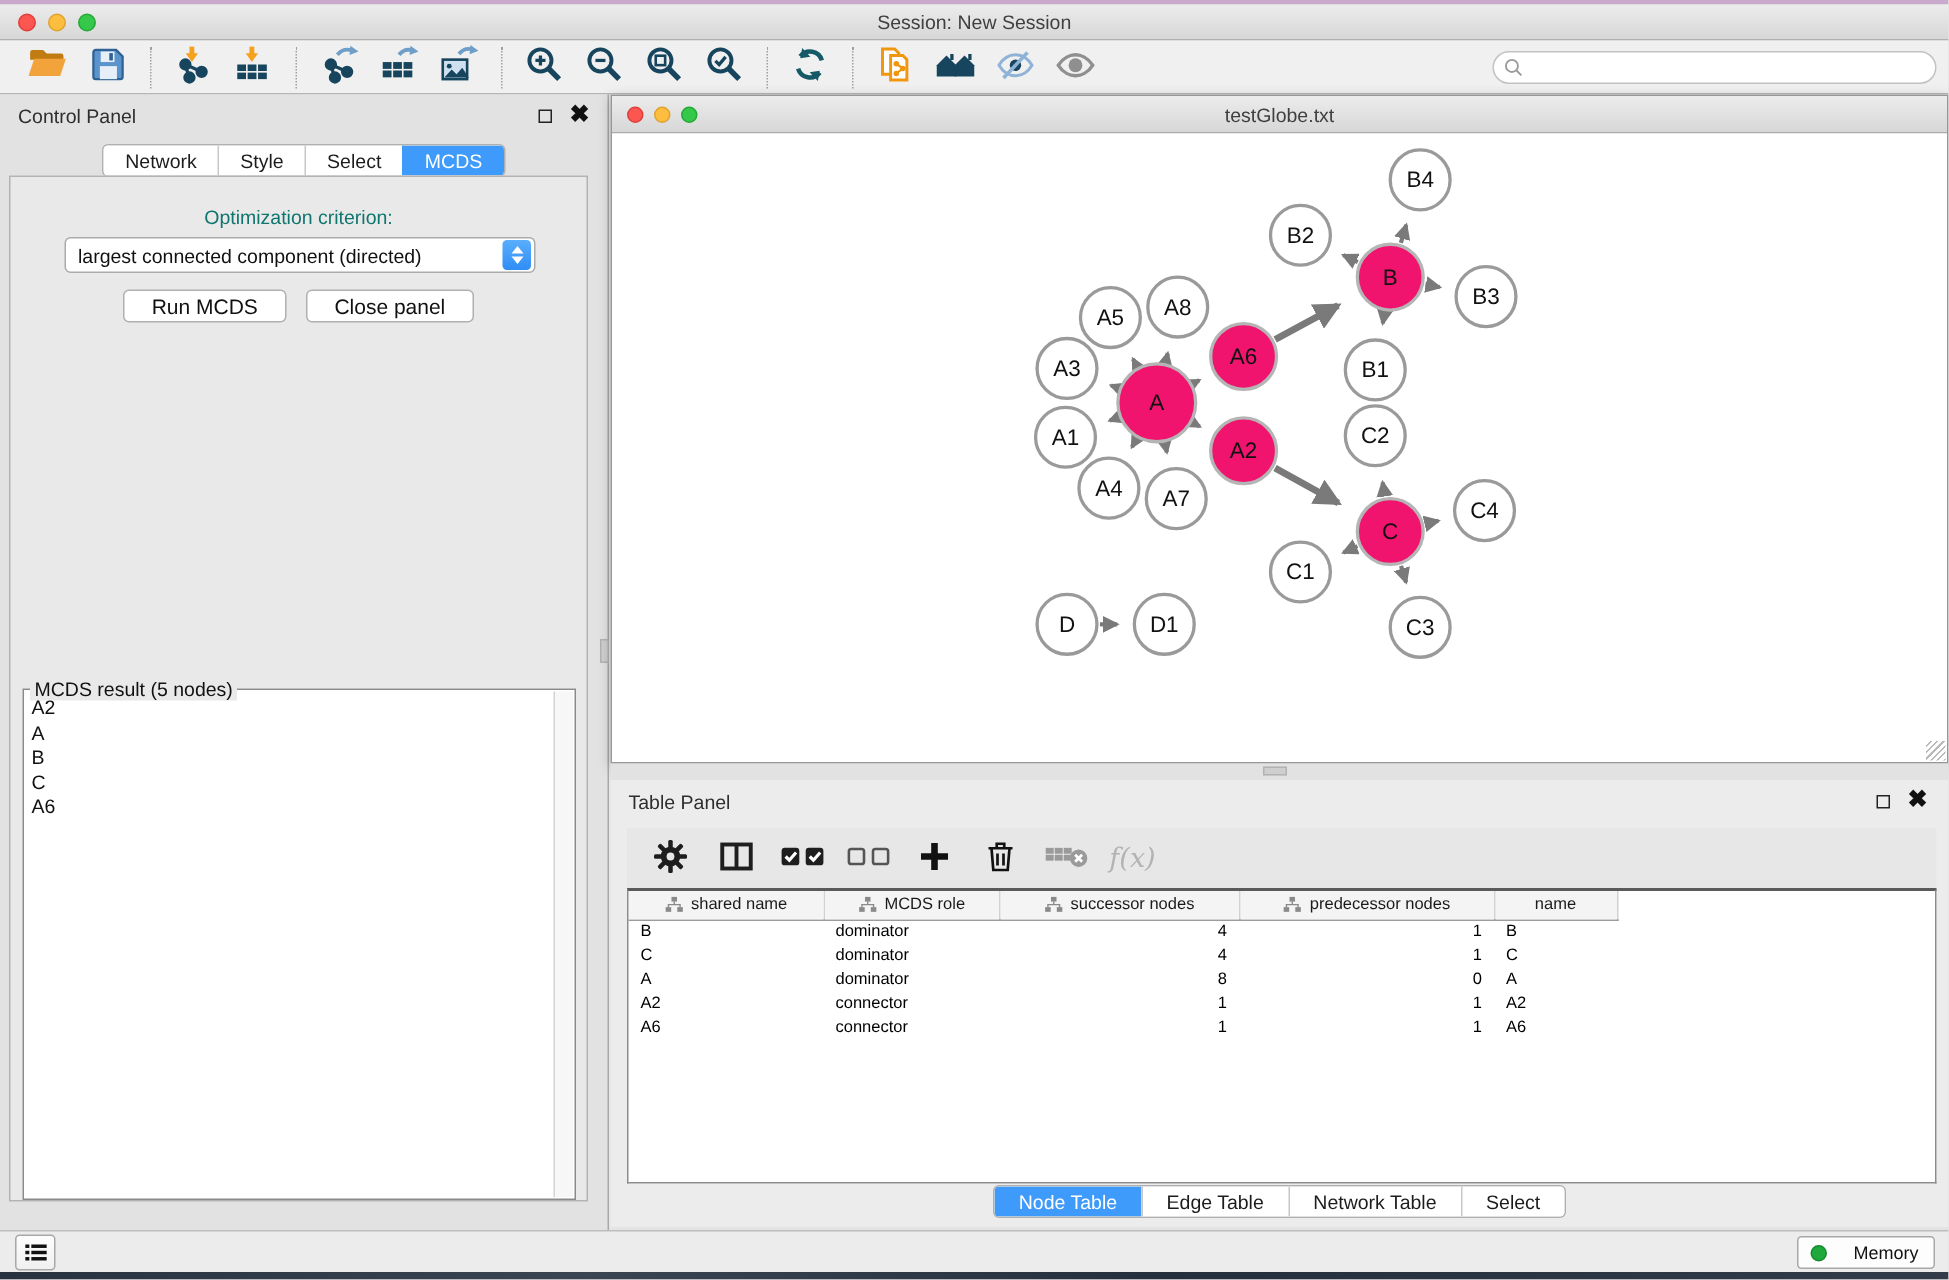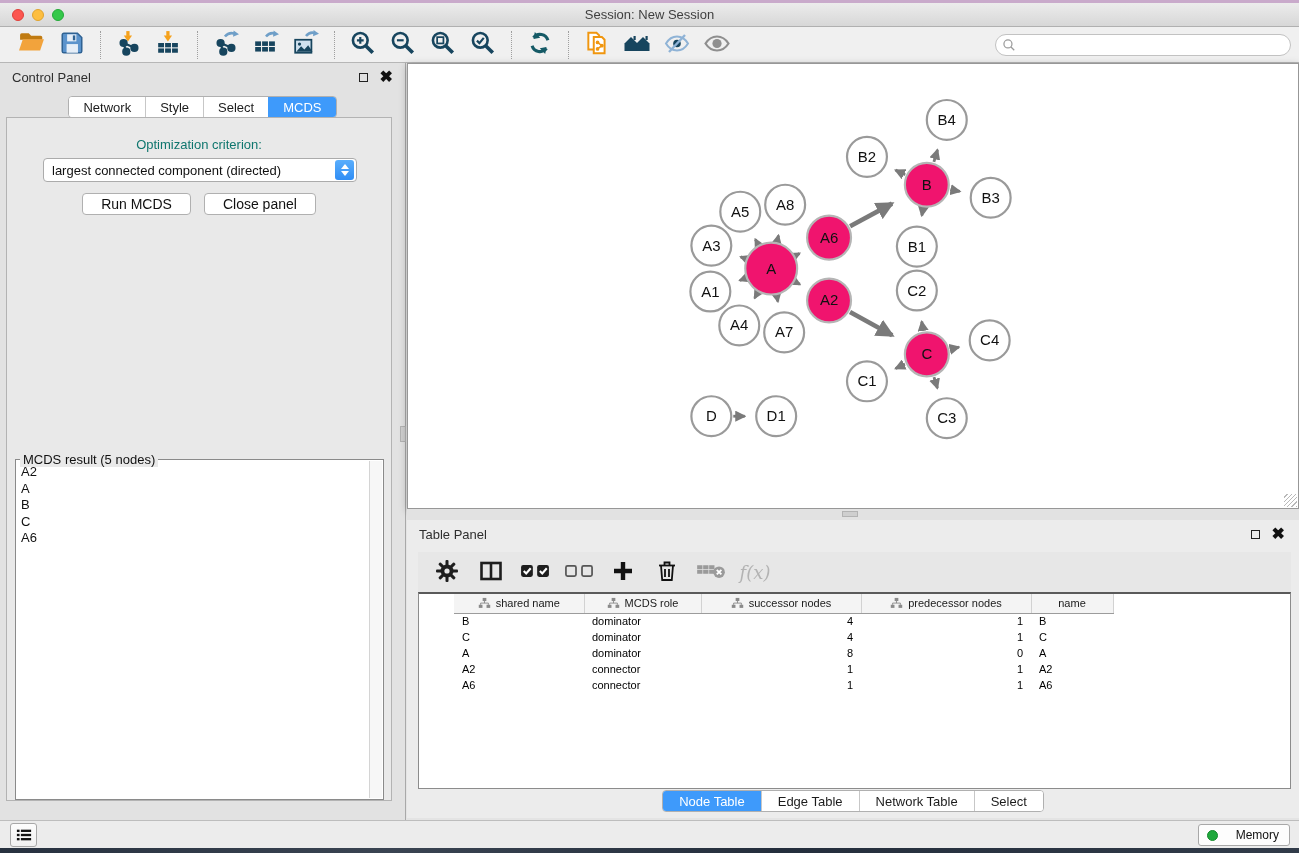--- a/index.html
+++ b/index.html
@@ -74,21 +74,21 @@
   .resize-grip { position:absolute; right:1px; bottom:1px; width:13px; height:13px; background:repeating-linear-gradient(135deg, transparent 0 2px, #b9b9b9 2px 3px); }
 
   
   .table-panel { position:absolute; left:407px; top:520px; width:892px; height:298px; background:#ececec; }
   .tp-toolbar { position:absolute; left:11px; top:32px; width:873px; height:40px; background:#e7e7e7; display:flex; align-items:center; gap:14px; padding:0 14px; }
   .tp-btn { width:30px; height:30px; display:flex; align-items:center; justify-content:center; background:transparent; border:none; cursor:default; }
   .tp-btn svg { width:24px; height:24px; }
   .tp-btn.wide svg { width:30px; height:22px; }
   .fx-text { font-family:"DejaVu Serif", serif; font-style:italic; font-size:18px; color:#b3b3b3; }
 
-  .data-table-wrap { position:absolute; left:11px; top:72px; width:873px; height:197px; background:#fff; border:1px solid #8c8c8c; border-top:2px solid #5a5a5a; overflow:hidden;padding-left:35px; }
+  .data-table-wrap { position:absolute; left:11px; top:72px; width:873px; height:197px; background:#fff; border:1px solid #8c8c8c; border-top:2px solid #5a5a5a; overflow:hidden; }
   table.data-table { border-collapse:collapse; table-layout:fixed; width:100%; }
   .data-table th { height:19px; background:#f4f4f4; border-right:1px solid #d2d2d2; border-bottom:1px solid #9c9c9c; font-weight:normal; font-size:11px; color:#1a1a1a; position:relative; text-align:center; }
   .data-table th .th-inner { display:flex; align-items:center; justify-content:center; gap:5px; }
   .data-table th.filler { background:#fff; border:none; border-bottom:none; }
   .data-table td { height:16px; font-size:11px; color:#000; padding:0 8px; white-space:nowrap; overflow:hidden; }
   .data-table td.num { text-align:right; }
   .data-table td.txt { text-align:left; }
   .th-icon svg { width:13px; height:12px; display:block; }
 
   .tp-tabs { position:absolute; left:0; top:270px; width:100%; display:flex; justify-content:center; }
@@ -333,20 +333,28 @@
           <div>A6</div>
         </div>
       <div class="result-scroll"></div>
     </div>
   </div>
 </div>
 
 <div class="vsplit-grip"></div>
 
 <div class="net-window">
+  <div class="net-titlebar">
+    <div class="traffic">
+      <span class="tl red"></span>
+      <span class="tl yellow"></span>
+      <span class="tl green"></span>
+    </div>
+    <div class="win-title">testGlobe.txt</div>
+  </div>
   <div class="net-canvas">
     <svg id="net-svg" viewBox="0 0 890 420" preserveAspectRatio="xMidYMid meet">
         <defs>
           <marker id="arrow" viewBox="0 0 4 4" refX="3.4" refY="2" markerWidth="4" markerHeight="4" orient="auto" markerUnits="strokeWidth">
             <path d="M0 0L4 2L0 4z" fill="#7a7a7a"></path>
           </marker>
         </defs>
         <line x1="336.8" y1="189.9" x2="331.5" y2="191.9" stroke="#7a7a7a" stroke-width="2.8" marker-end="url(#arrow)"></line>
         <line x1="336.9" y1="170.0" x2="332.4" y2="168.3" stroke="#7a7a7a" stroke-width="2.8" marker-end="url(#arrow)"></line>
         <line x1="349.3" y1="204.4" x2="346.4" y2="209.5" stroke="#7a7a7a" stroke-width="2.8" marker-end="url(#arrow)"></line>

